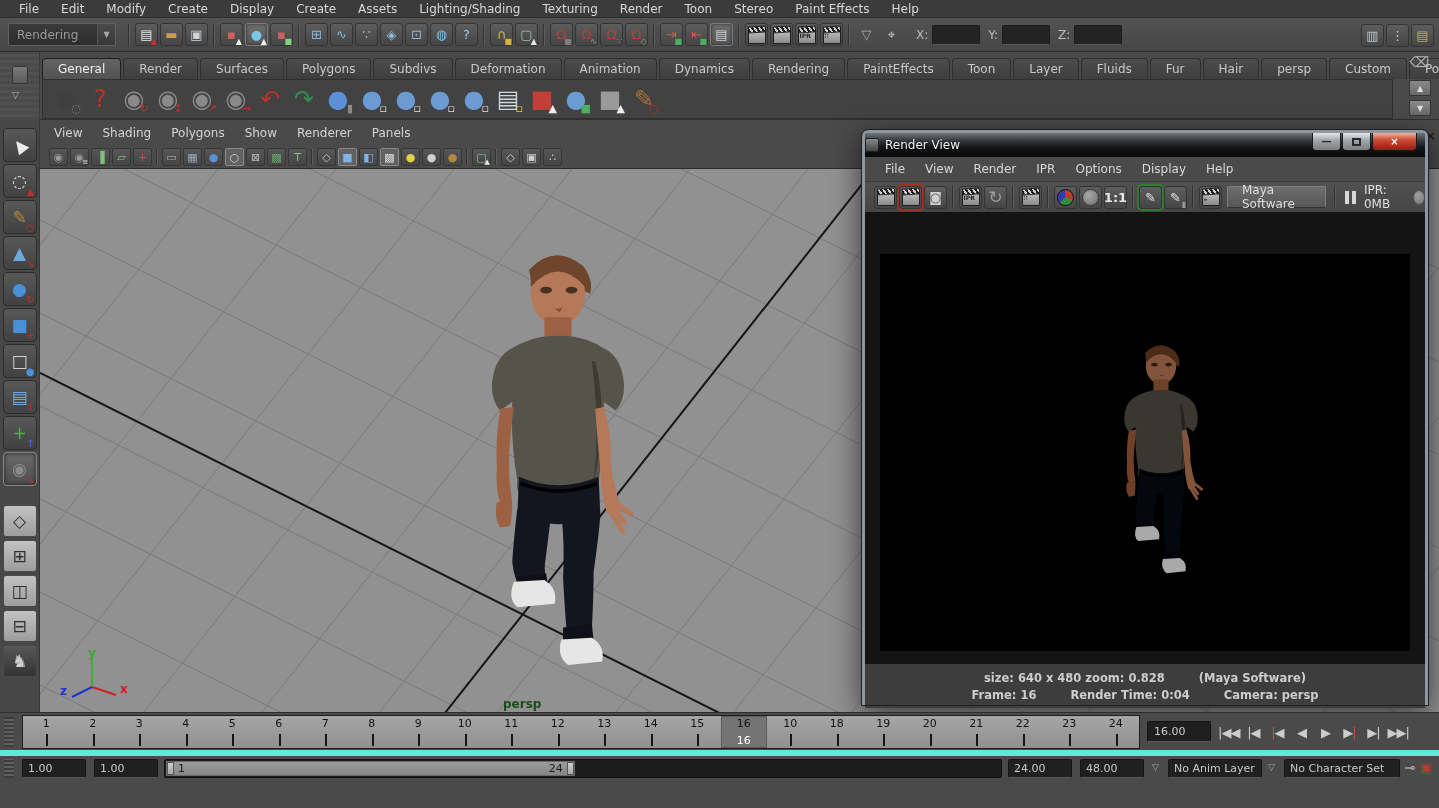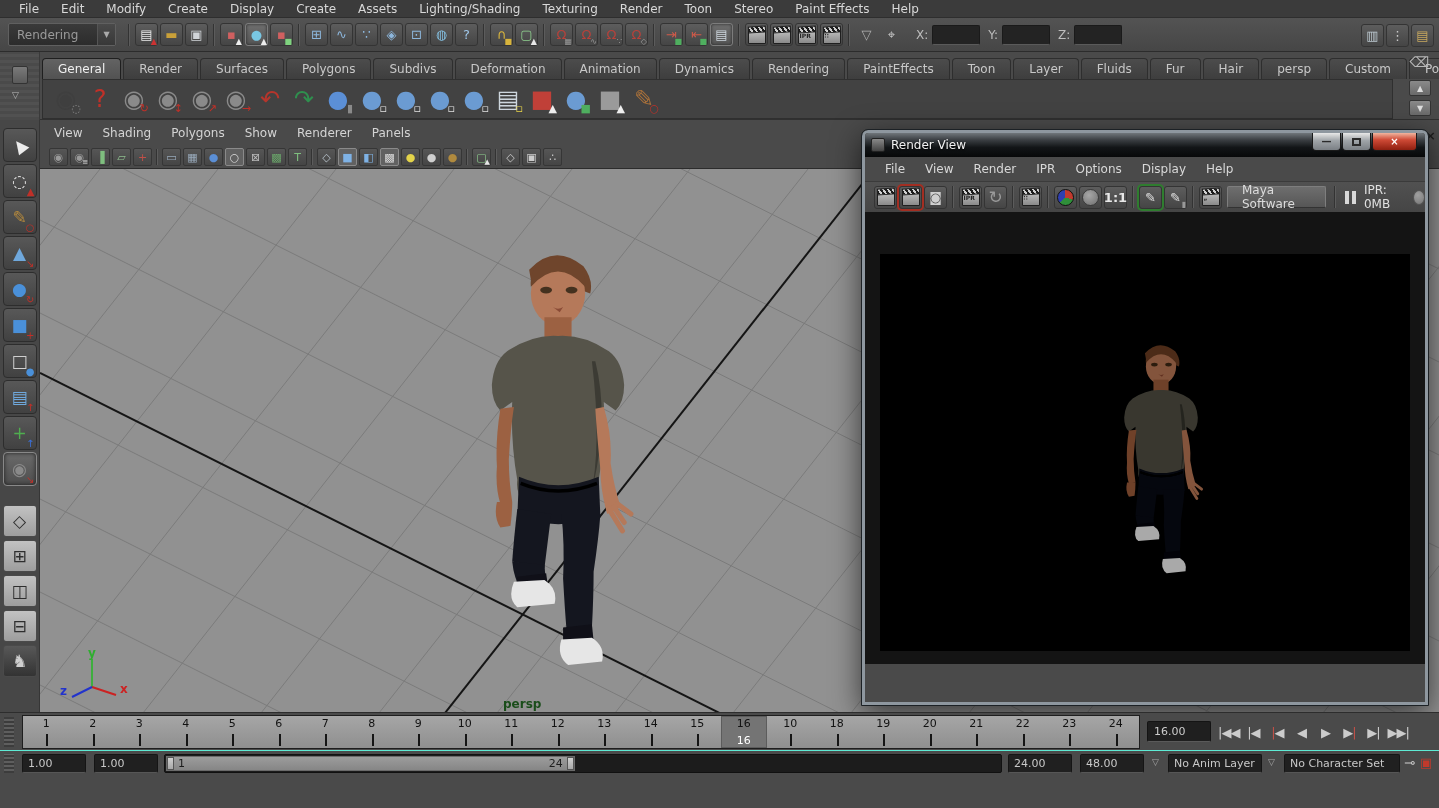--- a/index.html
+++ b/index.html
@@ -73,21 +73,21 @@
   .p-sep{width:2px;height:16px;margin:0 3px;background:linear-gradient(90deg,#333 50%,#5c5c5c 50%);}
   #panel-close{position:absolute;right:3px;top:8px;color:#1d1d1d;font-weight:bold;font-size:13px;}
   #vp-canvas{position:absolute;left:0;top:48px;width:1399px;height:544px;background:#919191;overflow:hidden;border-top:1px solid #2c2c2c;}
   #vp-canvas svg.grid{position:absolute;left:0;top:0;}
   #persp-label{position:absolute;left:463px;top:528px;font-weight:bold;font-size:12px;}
   #axis-gizmo{position:absolute;left:18px;top:478px;}
   #vp-character{position:absolute;left:416px;top:77px;width:204px;height:424px;}
 
   
   #rv{position:absolute;left:862px;top:130px;width:566px;height:575px;border-radius:6px 6px 0 0;background:#4a4a4a;border:3px solid rgba(165,178,188,0.75);outline:1px solid #1c2125;box-shadow:0 8px 30px rgba(0,0,0,0.65);}
-  #rv-titlebar{height:24px;background:linear-gradient(180deg,#70767b,#3c4044 28%,#121517 60%,#070809);border-radius:4px 4px 0 0;display:flex;align-items:center;padding-left:6px;position:relative;}
+  #rv-titlebar{height:24px;background:linear-gradient(180deg,#70767b,#3c4044 28%,#121517 60%,#070809);border-radius:4px 4px 0 0;display:flex;align-items:center;position:relative;}
   #rv-title-icon{width:14px;height:14px;background:linear-gradient(#888,#444);border:1px solid #222;border-radius:2px;margin-right:6px;}
   #rv-title{color:#f2f2f2;font-size:12px;text-shadow:0 1px 2px #000;}
   #rv-winbtns{position:absolute;right:8px;top:0;display:flex;}
   .winbtn{width:29px;height:18px;border:1px solid #1a1a1a;border-top:none;border-radius:0 0 4px 4px;background:linear-gradient(#e8e8e8,#9fa4a8 45%,#7b8085);display:flex;align-items:center;justify-content:center;color:#2a2a2a;font-size:10px;font-weight:bold;cursor:pointer;margin-left:1px;}
   #rv-close{width:45px;background:linear-gradient(#f0b59f,#cf4a36 40%,#8e1f10);color:#fff;}
   #rv-max .maxbox{width:9px;height:8px;border:2px solid #2a2a2a;display:block;}
   #rv-menubar{height:25px;display:flex;align-items:center;padding-left:10px;background:#4a4a4a;border-bottom:1px solid #3b3b3b;}
   #rv-menubar .menu-item{padding:0 10px;font-size:12px;}
   #rv-toolbar{height:30px;display:flex;align-items:center;padding-left:8px;background:linear-gradient(#515151,#454545);}
   #rv-renderer-btn{height:22px;padding:0 14px;margin:0 4px;background:linear-gradient(#6e6e6e,#565656);border:1px solid #7e7e7e;border-bottom-color:#333;border-radius:2px;color:#dcdcdc;font-size:12px;display:flex;align-items:center;cursor:pointer;}
@@ -109,21 +109,21 @@
   .tl-cell{flex:1;position:relative;color:#111;font-size:11px;}
   .tl-cell .num{position:absolute;top:1px;left:0;right:0;text-align:center;}
   .tl-cell .tick{position:absolute;bottom:2px;left:50%;width:2px;height:12px;background:#151515;}
   .tl-cell.current{background:#747474;box-shadow:inset 0 0 0 1px #5c5c5c;}
   .tl-cell.current .cur-label{position:absolute;bottom:1px;left:0;right:0;text-align:center;color:#fff;font-size:11px;}
   #tl-time-field{position:absolute;left:1147px;top:8px;width:64px;height:21px;background:#1f1f1f;border:1px solid #141414;border-bottom-color:#5a5a5a;border-radius:2px;color:#ccc;font-size:11px;padding:4px 6px;}
   #playback{position:absolute;left:1216px;top:4px;height:30px;display:flex;align-items:center;}
   .pb-btn{height:26px;min-width:24px;padding:0 2px;display:flex;align-items:center;justify-content:center;font-size:13px;cursor:pointer;letter-spacing:-1px;}
 
   
-  #rangebar{position:absolute;left:0;top:750px;width:1439px;height:25px;background:#4a4a4a;border-top:1px solid #5eead4;}
+  #rangebar{position:absolute;left:0;top:750px;width:1439px;height:25px;background:#4a4a4a;border-top:6px solid #5eead4;}
   #rs-grip{top:3px;height:19px;}
   .rs-field{position:absolute;top:3px;height:19px;background:#202020;border:1px solid #151515;border-bottom-color:#565656;border-radius:2px;color:#c8c8c8;font-size:11px;padding:0 5px;}
   #rs-track{position:absolute;left:164px;top:3px;width:838px;height:19px;background:#1c1c1c;border:1px solid #111;border-radius:2px;}
   #rs-bar{position:absolute;left:1px;top:1px;width:48.9%;height:15px;background:linear-gradient(#9c9c9c,#868686);display:flex;align-items:center;justify-content:space-between;border:1px solid #6a6a6a;}
   .rs-handle{width:7px;height:13px;background:linear-gradient(#cfcfcf,#a8a8a8);border:1px solid #555;flex:none;}
   #rs-bar .lbl{color:#1c1c1c;font-size:11px;padding:0 4px;}
   .rs-arrow{position:absolute;top:6px;color:#a8a8a8;font-size:9px;cursor:pointer;}
   #rs-key-icn,#rs-autokey-icn{position:absolute;top:4px;font-size:13px;cursor:pointer;}
 
   
@@ -678,20 +678,31 @@
     </div>
     <div id="rv-canvas">
       <div id="rv-image">
         <div id="rv-character">
           <svg width="114" height="236" viewBox="0 0 120 250">
               <use href="#mannequin"></use>
             </svg>
         </div>
       </div>
     </div>
+    <div id="rv-status">
+      <div class="rv-status-line">
+        <span>size: 640 x 480 zoom: 0.828</span>
+        <span>(Maya Software)</span>
+      </div>
+      <div class="rv-status-line">
+        <span>Frame: 16</span>
+        <span>Render Time: 0:04</span>
+        <span>Camera: persp</span>
+      </div>
+    </div>
   </div>
 
   <div id="timeline">
     <div class="grip" id="tl-grip"></div>
     <div id="ruler">
         <div class="tl-cell">
           <span class="num">1</span>
           <span class="tick"></span>
         </div>
         <div class="tl-cell">

